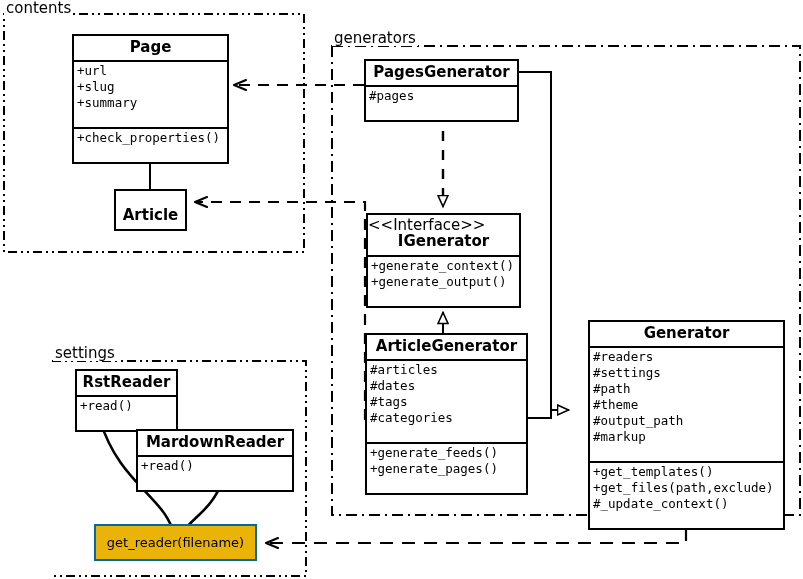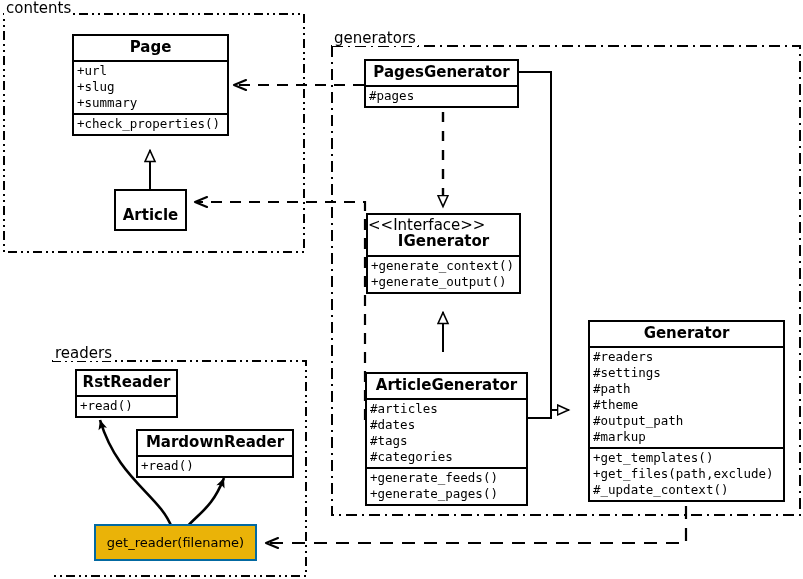--- a/index.html
+++ b/index.html
@@ -65,21 +65,21 @@
   .uml-stereo + .uml-title {
     padding-top: 0px;
   }
   .uml-sep {
     border-top: 2px solid #000;
     height: 0;
     font-size: 0;
     line-height: 0;
   }
   .uml-compartment {
-    padding: 1px 0 2px 3px;
+    padding: 1px 0 16px 3px;
   }
   .uml-member {
     font-family: "DejaVu Sans Mono", monospace;
     font-size: 12.5px;
     line-height: 16px;
     color: #000;
     white-space: nowrap;
   }
   .plainbox {
     position: absolute;
@@ -162,21 +162,21 @@
 
     <g>
       <path d="M 186 528 C 200 512, 212 508, 224 478" fill="none" stroke="#000000" stroke-width="2.6" marker-end="url(#solidArrowSm)"></path>
     </g>
   </svg>
 
   <div class="pkg-label" style="left:4px; top:0px;">contents</div>
 
   <div class="pkg-label" style="left:332px; top:30px;">generators</div>
 
-  <div class="pkg-label" style="left:53px; top:345px;">readers</div>
+  <div class="pkg-label" style="left:53px; top:345px;">settings</div>
 
   <div class="umlbox" style="left:72px; top:34px; width:157px;">
     <div class="uml-title">Page</div>
     <div class="uml-sep"></div>
     <div class="uml-compartment">
       <div class="uml-member">+url</div>
       <div class="uml-member">+slug</div>
       <div class="uml-member">+summary</div>
     </div>
     <div class="uml-sep"></div>
@@ -200,21 +200,21 @@
   <div class="umlbox" style="left:366px; top:213px; width:155px;">
     <div class="uml-stereo">&lt;&lt;Interface&gt;&gt;</div>
     <div class="uml-title" style="padding-bottom:5px;">IGenerator</div>
     <div class="uml-sep"></div>
     <div class="uml-compartment">
       <div class="uml-member">+generate_context()</div>
       <div class="uml-member">+generate_output()</div>
     </div>
   </div>
 
-  <div class="umlbox" style="left:365px; top:372px; width:163px;">
+  <div class="umlbox" style="left:365px; top:333px; width:163px;">
     <div class="uml-title">ArticleGenerator</div>
     <div class="uml-sep"></div>
     <div class="uml-compartment">
       <div class="uml-member">#articles</div>
       <div class="uml-member">#dates</div>
       <div class="uml-member">#tags</div>
       <div class="uml-member">#categories</div>
     </div>
     <div class="uml-sep"></div>
     <div class="uml-compartment">

